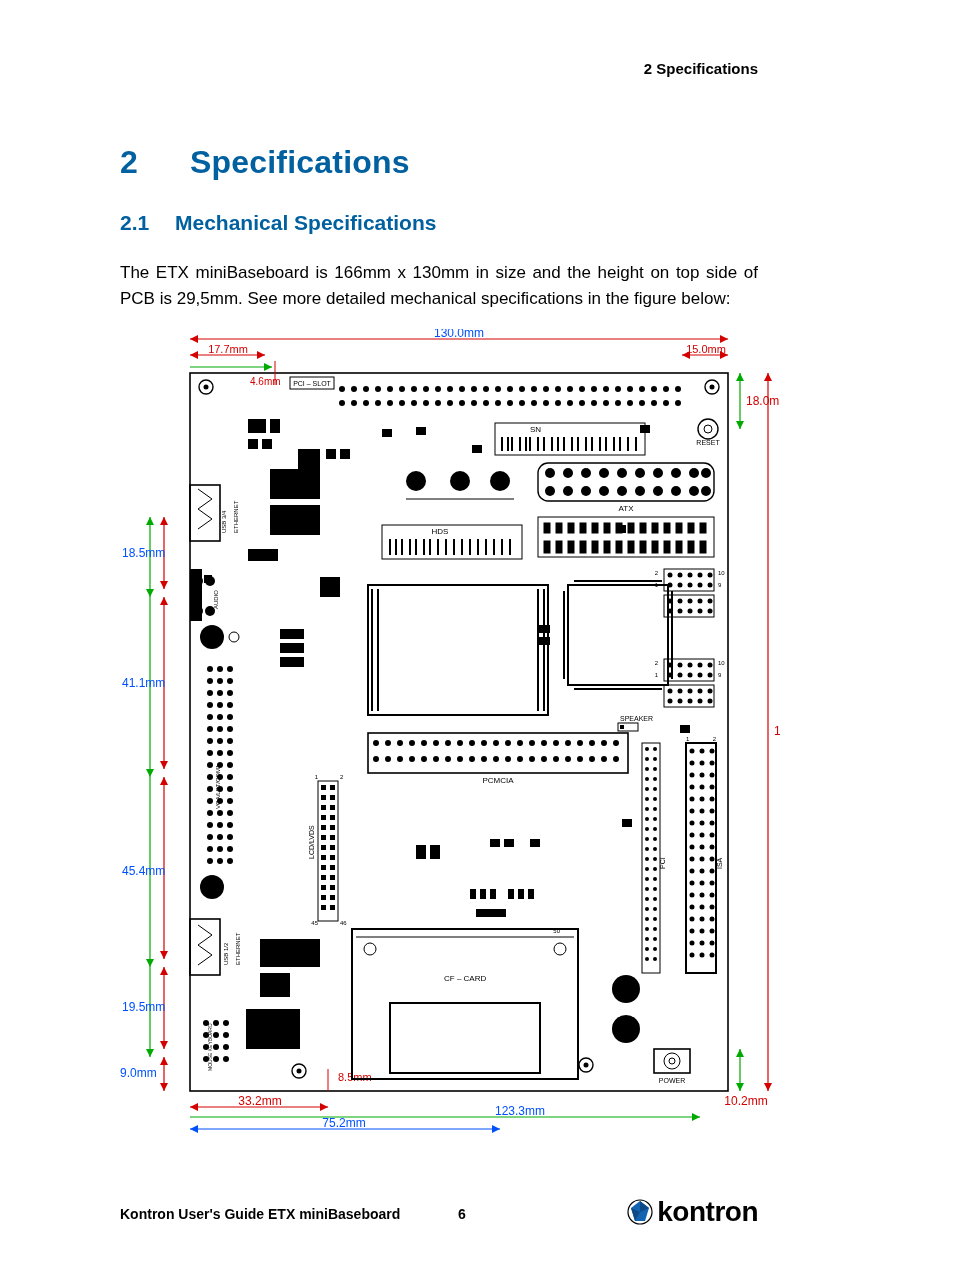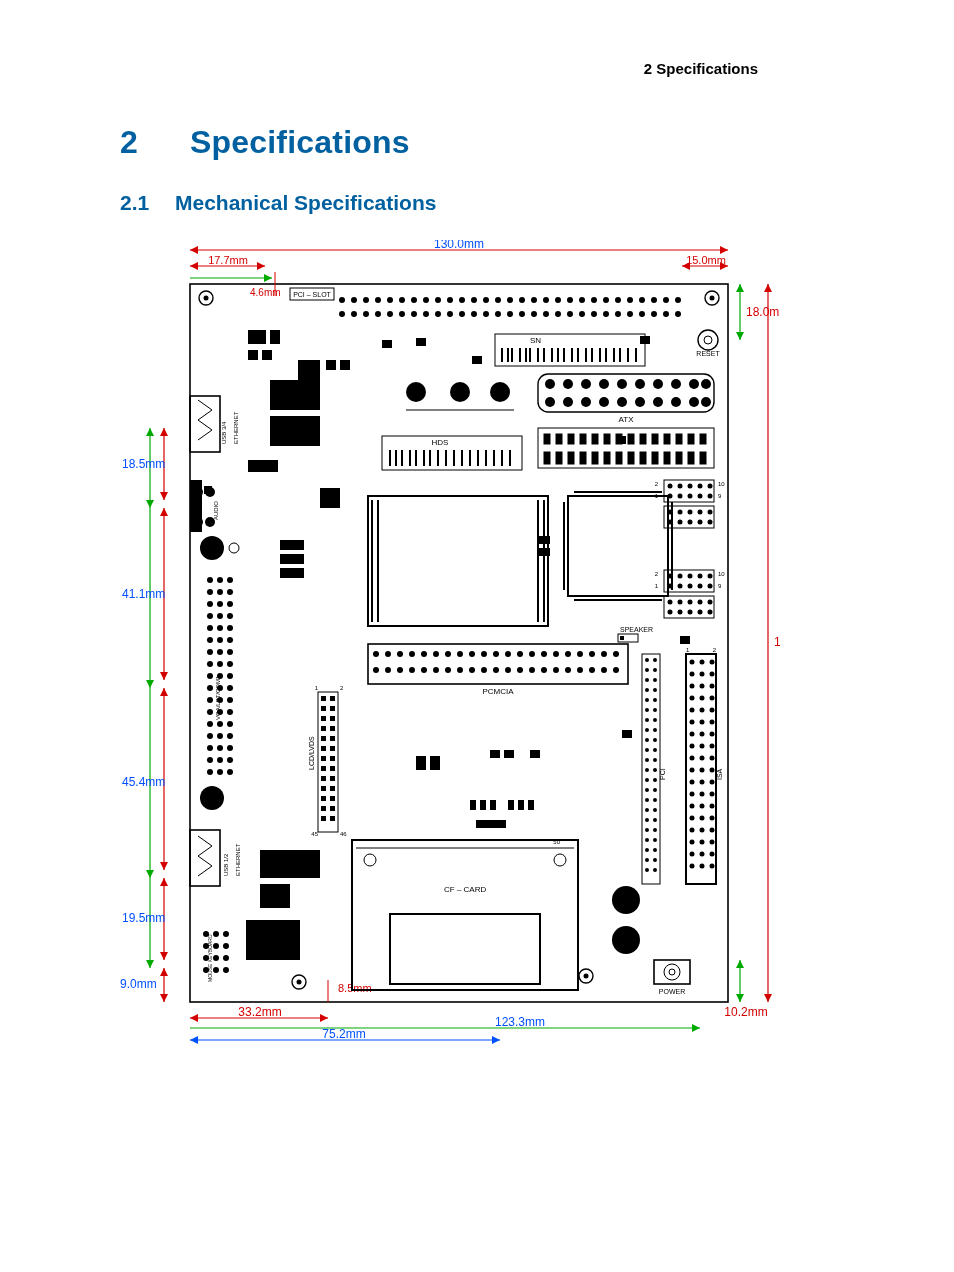--- a/index.html
+++ b/index.html
@@ -11,21 +11,21 @@
     font-family: Arial, Helvetica, sans-serif;
     background: #fff;
     color: #000;
     position: relative;
   }
   .page {
     position: relative;
     width: 868px;
     height: 1272px;
     box-sizing: border-box;
-    padding: 44px 110px 0 120px;
+    padding: 64px 110px 0 120px;
   }
   .running-head {
     position: absolute;
     top: 60px;
     right: 110px;
     font-weight: bold;
     font-size: 15px;
   }
   .h1 {
     color: #0060a0;
@@ -106,20 +106,21 @@
   <div class="running-head">2 Specifications</div>
 
   <div class="h1">
     <span class="num">2</span><span>Specifications</span>
   </div>
 
   <div class="h2">
     <span class="num">2.1</span><span>Mechanical Specifications</span>
   </div>
 
+  <p class="body">The ETX miniBaseboard is 166mm x 130mm in size and the height on top side of PCB is 29,5mm. See more detailed mechanical specifications in the figure below:</p>
 
   <div class="figure-wrap">
     <svg class="figure" viewBox="0 0 660 816">
 
       <defs></defs>
 
       <g stroke="#d40000" stroke-width="1.2" fill="none">
         <line x1="70" y1="10" x2="608" y2="10"></line>
         <polygon points="70,10 78,6 78,14" fill="#d40000" stroke="none"></polygon>
         <polygon points="608,10 600,6 600,14" fill="#d40000" stroke="none"></polygon>
@@ -876,13 +877,26 @@
         <rect x="520" y="96" width="10" height="8"></rect>
         <rect x="496" y="196" width="10" height="8"></rect>
         <rect x="560" y="396" width="10" height="8"></rect>
         <rect x="502" y="490" width="10" height="8"></rect>
         <rect x="418" y="296" width="12" height="8"></rect>
         <rect x="418" y="308" width="12" height="8"></rect>
       </g>
     </svg>
   </div>
 
+  <div class="footer">
+    <span class="footer-title">Kontron User's Guide ETX miniBaseboard</span>
+    <span class="footer-page">6</span>
+    <span class="footer-logo">
+      <span class="kontron-icon">
+        <svg viewBox="0 0 26 26" width="26" height="26">
+          <circle cx="13" cy="13" r="12" fill="none" stroke="#000" stroke-width="1.2"></circle>
+          <path d="M13 2 L22 9 L18 22 L8 22 L4 9 Z" fill="#1463b0"></path>
+          <path d="M13 2 L22 9 L13 13 Z M4 9 L8 22 L13 13 Z" fill="#0d4a86"></path>
+        </svg>
+      </span><span class="kontron-word">kontron</span>
+    </span>
+  </div>
 </div>
 
 </body></html>

